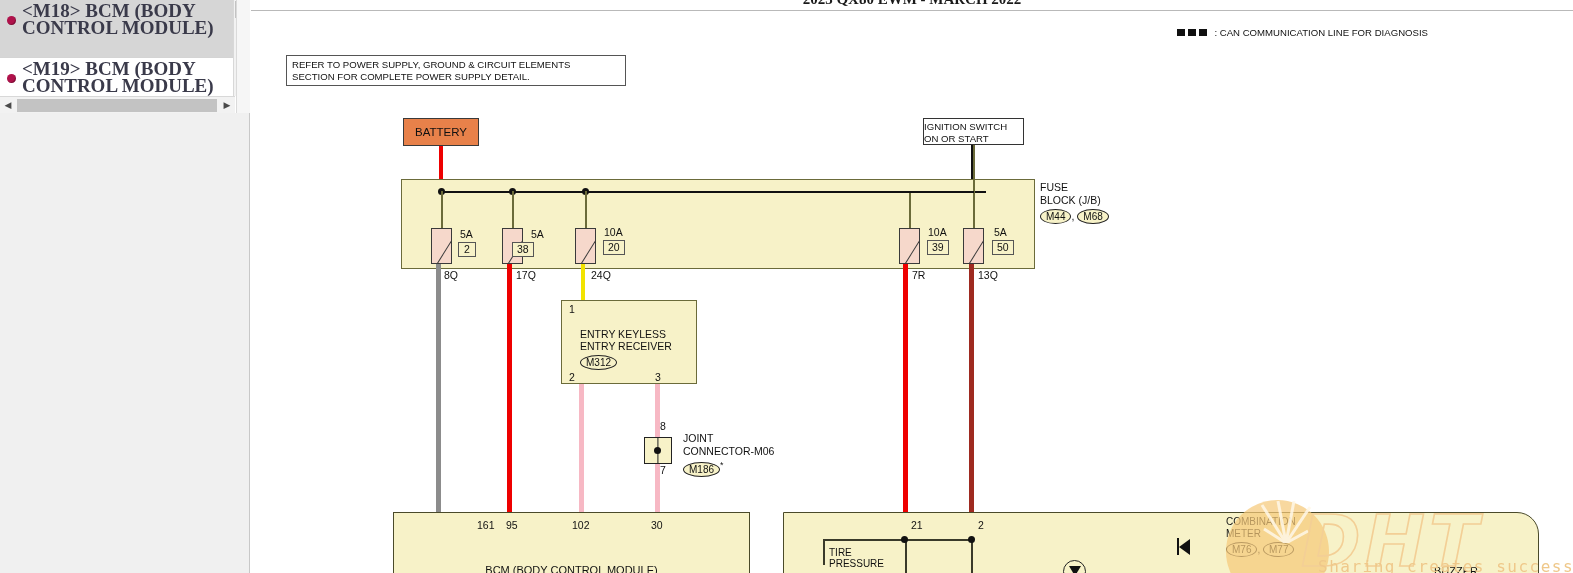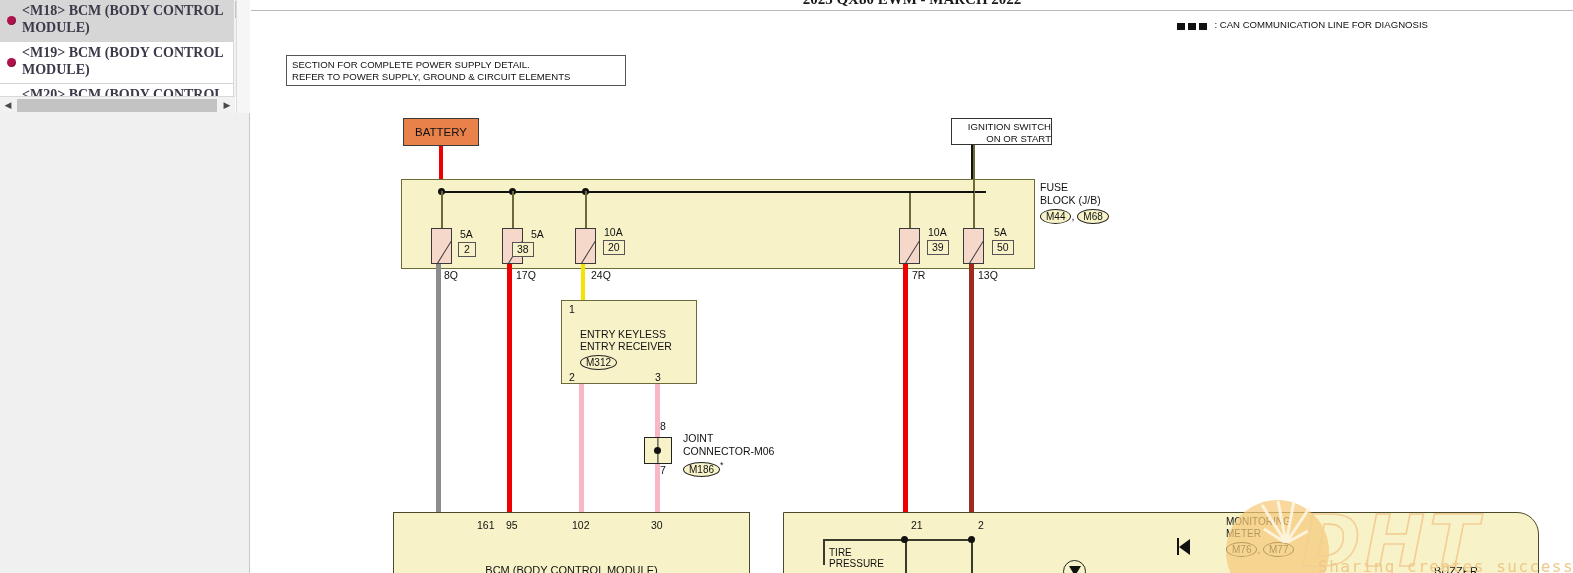--- a/index.html
+++ b/index.html
@@ -48,24 +48,24 @@
   }
   .sidebar-inner {
     position: absolute;
     left: 0; top: 0; width: 250px; height: 113px;
     background: #ffffff;
     overflow: hidden;
   }
   .list-item {
     position: relative;
     box-sizing: border-box;
-    height: 42px;
+    height: 58px;
     padding: 2px 26px 0 22px;
     font-family: "Liberation Serif", serif;
-    font-size: 14px;
+    font-size: 19px;
     font-weight: bold;
     line-height: 17px;
     color: #3a3a4a;
     border-bottom: 1px solid #d4d4d4;
     overflow: hidden;
   }
   .list-item.sel { background: #d6d6d6; }
   .list-item.plain { background: #ffffff; }
   .bullet {
     position: absolute;
@@ -149,22 +149,22 @@
     border: 1.5px solid #555;
     box-sizing: border-box;
     padding: 3px 5px 0 5px;
     font-size: 9.6px;
     line-height: 11.5px;
     color: #111;
   }
 
   .legend {
     position: absolute;
-    right: 145px; top: 8px;
-    display: flex; align-items: flex-end;
+    right: 145px; top: 16px;
+    display: flex; align-items: center;
     font-size: 9.6px; color: #111;
     white-space: nowrap;
   }
   .legend-swatch {
     display: inline-block;
     width: 30px; height: 7px;
     margin-right: 7px;
     background: repeating-linear-gradient(90deg,#111 0 8px,#fff 8px 11px,#111 11px 19px,#fff 19px 22px,#111 22px 30px);
   }
 
@@ -183,24 +183,23 @@
   }
   .ign-switch {
     position: absolute;
     left: 672px; top: 107px;
     width: 101px; height: 27px;
     background: #ffffff;
     border: 1.2px solid #333;
     box-sizing: border-box;
     font-size: 9.6px;
     color: #111;
-    text-align: right;
+    text-align: left;
     line-height: 11.5px;
     padding-top: 2px;
-    margin-left: 28px;
   }
 
   .fuse-block {
     position: absolute;
     left: 150px; top: 168px;
     width: 634px; height: 90px;
     background: #f7f2c8;
     border: 1.5px solid #6b6b3a;
     box-sizing: border-box;
   }
@@ -455,22 +454,22 @@
 
       <div class="panel-edge"></div>
     </div>
     <div class="sidebar-blank"></div>
   </div>
 
   <div class="canvas">
 
 
     <div class="note-box">
+      <div>REFER TO POWER SUPPLY, GROUND &amp; CIRCUIT ELEMENTS</div>
       <div>SECTION FOR COMPLETE POWER SUPPLY DETAIL.</div>
-      <div>REFER TO POWER SUPPLY, GROUND &amp; CIRCUIT ELEMENTS</div>
     </div>
 
     <div class="legend">
       <span class="legend-swatch"></span>
       <span>: CAN COMMUNICATION LINE FOR DIAGNOSIS</span>
     </div>
 
     <div class="battery">BATTERY</div>
     <div class="wire" style="left:188px;top:135px;width:4px;height:34px;background:#ee0000;"></div>
 
@@ -588,21 +587,21 @@
     <div class="wire" style="left:572px;top:528px;width:1.6px;height:26px;background:#3a3a2a;"></div>
     <div class="wire" style="left:654px;top:528px;width:1.6px;height:45px;background:#3a3a2a;"></div>
     <div class="wire" style="left:720px;top:528px;width:1.6px;height:45px;background:#3a3a2a;"></div>
     <div class="node" style="left:650px;top:525px;"></div>
     <div class="node" style="left:717px;top:525px;"></div>
     <div class="diode-bar"></div>
     <div class="diode"></div>
     <div class="tpsym"></div>
 
     <div class="cm-label">
-      <div>MONITORING</div>
+      <div>COMBINATION</div>
       <div>METER</div>
       <div style="margin-top:3px;">
         <span class="oval">M76</span><span>,</span>
         <span class="oval">M77</span>
       </div>
     </div>
 
     <div class="wm-sun"></div>
     <svg class="wm-rays" viewBox="0 0 60 42">
       <g stroke="#fff8e8" stroke-width="3" fill="none" opacity="0.95">

